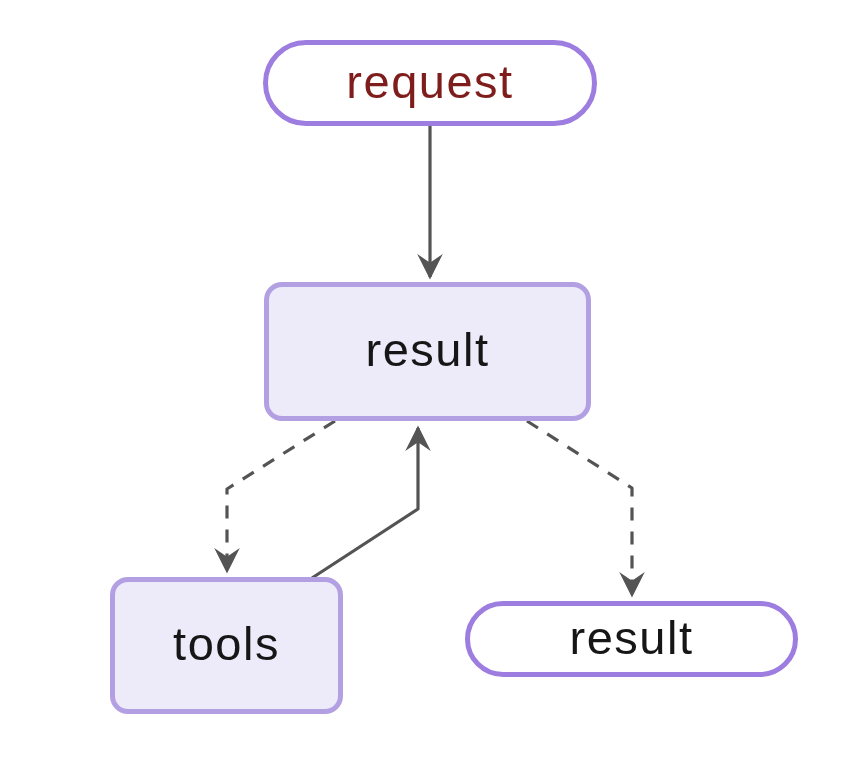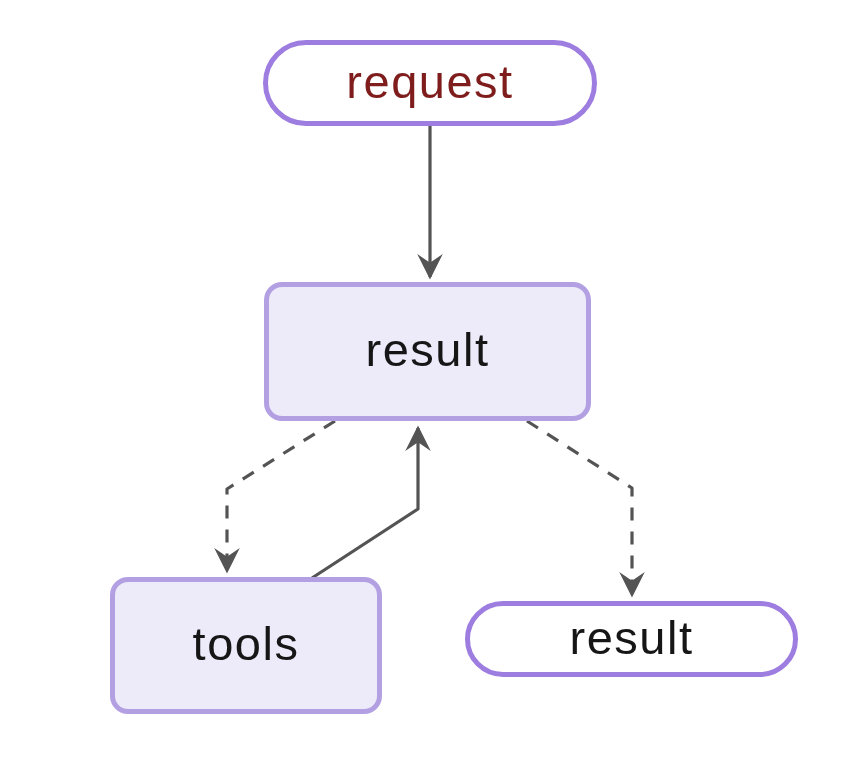--- a/index.html
+++ b/index.html
@@ -61,19 +61,19 @@
         <path d="M 312 578 L 418 509 L 418 428" fill="none" stroke="#545454" stroke-width="3.2" stroke-linejoin="round" marker-end="url(#arrowhead)"></path>
         <path d="M 527 421 L 632 488 L 632 595" fill="none" stroke="#545454" stroke-width="3.2" stroke-linejoin="round" stroke-dasharray="13 11" marker-end="url(#arrowhead)"></path>
       </g>
   </svg>
 <div class="node stadium" style="left: 263px; top: 40px; width: 334px; height: 86px; background: rgb(255, 255, 255); border-color: rgb(158, 125, 224); border-radius: 43px;">
       <span style="color: #7f1d1d;">request</span>
     </div>
     <div class="node rect" style="left: 264px; top: 282px; width: 327px; height: 139px; background: rgb(237, 234, 250); border-color: rgb(179, 160, 227);">
       <span style="color: rgb(22, 22, 22);">result</span>
     </div>
-    <div class="node rect" style="left: 110px; top: 577px; width: 272px; height: 137px; background: rgb(237, 234, 250); border-color: rgb(179, 160, 227);">
+    <div class="node rect" style="left: 110px; top: 577px; width: 233px; height: 137px; background: rgb(237, 234, 250); border-color: rgb(179, 160, 227);">
       <span style="color: rgb(22, 22, 22);">tools</span>
     </div>
     <div class="node stadium" style="left: 465px; top: 601px; width: 333px; height: 76px; background: rgb(255, 255, 255); border-color: rgb(158, 125, 224); border-radius: 46px;">
       <span style="color: rgb(22, 22, 22);">result</span>
     </div>
   </div>
 
 </body></html>

